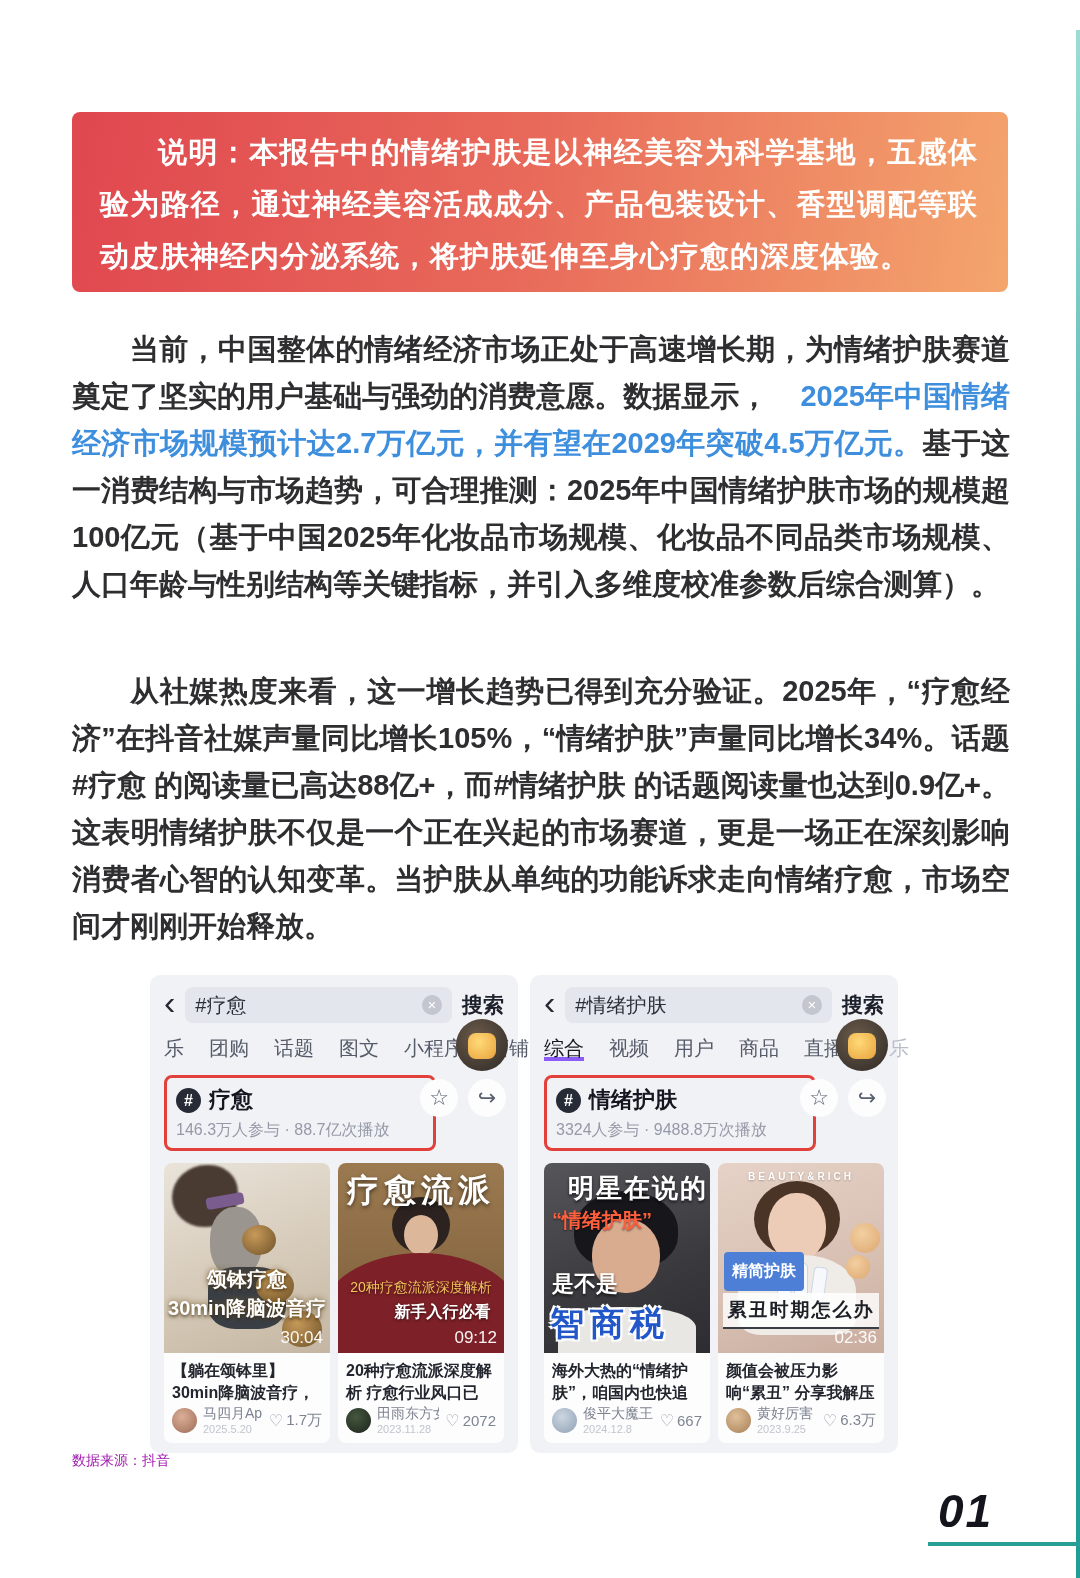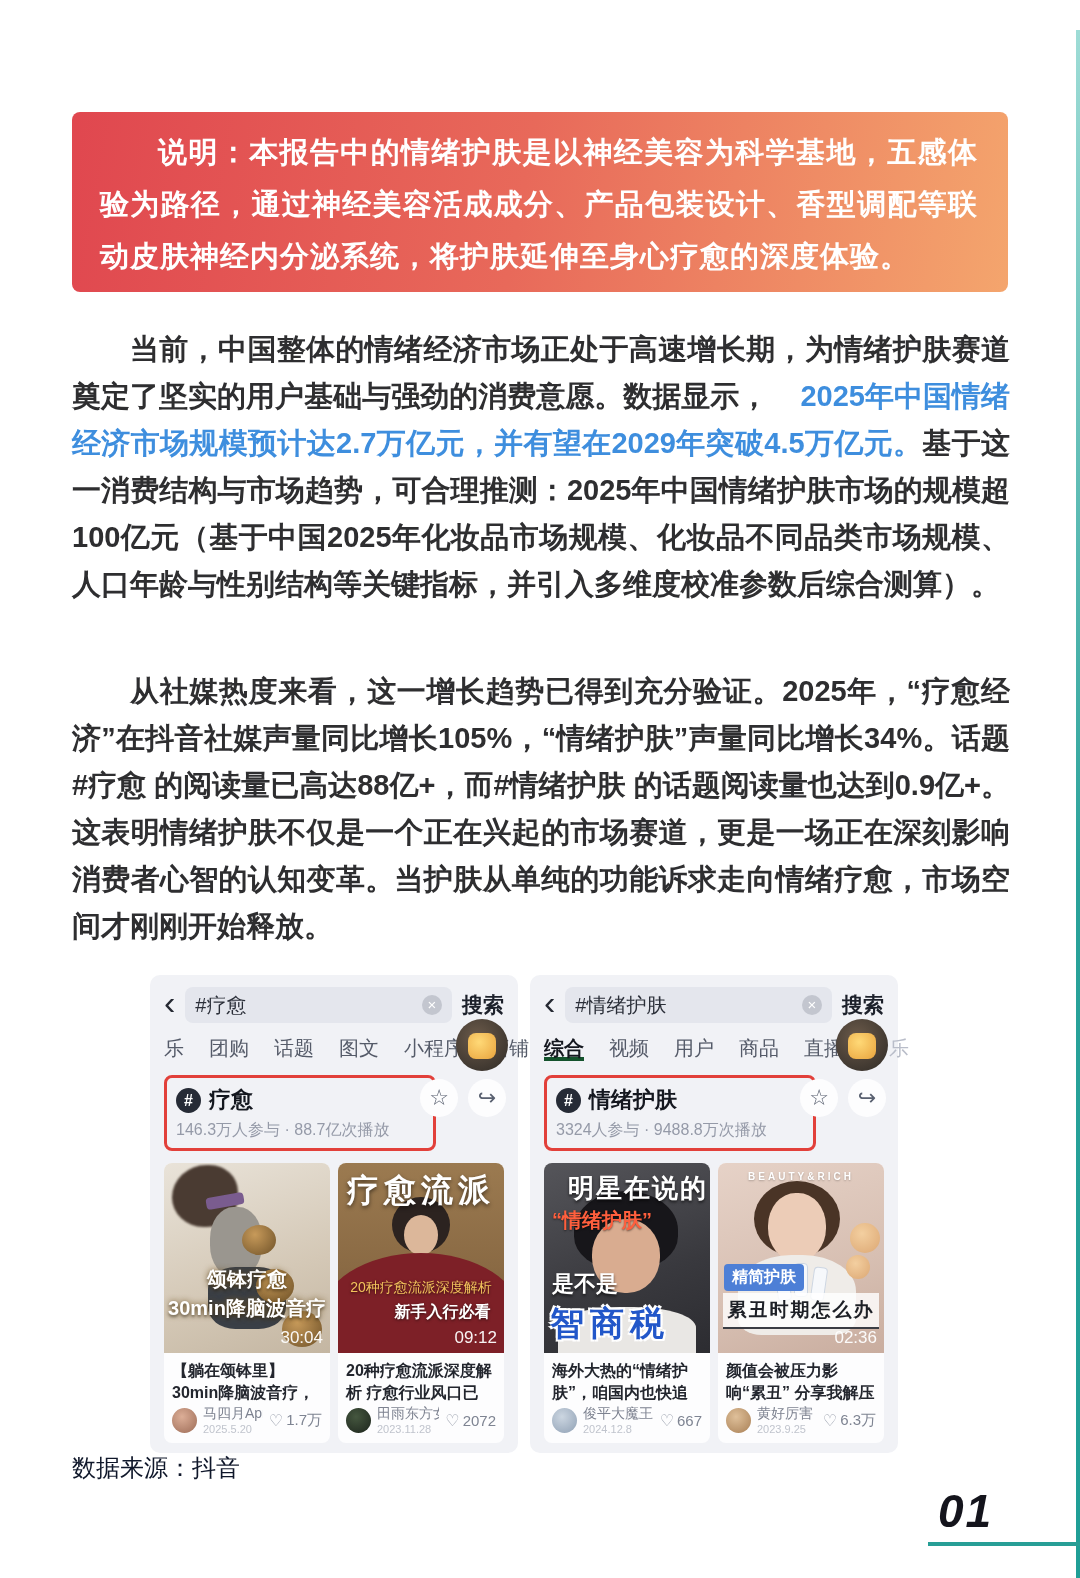--- a/index.html
+++ b/index.html
@@ -31,21 +31,21 @@
   .searchrow { display: flex; align-items: center; gap: 10px; height: 36px; }
   .back { font-size: 34px; color: #262a33; line-height: 30px; font-weight: 400; padding-bottom: 6px; }
   .searchbox { flex: 1; height: 36px; background: #e4e6ed; border-radius: 8px;
     display: flex; align-items: center; padding: 0 10px; gap: 8px; }
   .query { flex: 1; font-size: 20px; color: #2a2e38; white-space: nowrap; overflow: hidden; }
   .clear { width: 20px; height: 20px; border-radius: 50%; background: #c3c6cf; color: #fff;
     font-size: 15px; line-height: 19px; text-align: center; flex: none; }
   .searchbtn { font-size: 21px; color: #1d212b; font-weight: 600; flex: none; }
   .tabs { display: flex; gap: 25px; margin-top: 12px; font-size: 20px; color: #555b69; height: 26px; }
   .tab { padding-bottom: 4px; white-space: nowrap; }
-  .tab.active { color: #14171f; font-weight: 700; border-bottom: 4px solid #14532d; }
+  .tab.active { color: #14171f; font-weight: 400; border-bottom: 4px solid #8b5cf6; }
   .tab.faded { color: #b9bdc9; }
   .avatar { position: absolute; top: 44px; right: 10px; width: 52px; height: 52px; border-radius: 50%;
     background: radial-gradient(circle at 40% 35%, #6b5a4a, #2e2a26); overflow: hidden; }
   .avatar::after { content: ""; position: absolute; left: 12px; top: 14px; width: 28px; height: 26px;
     border-radius: 8px; background: radial-gradient(circle at 40% 35%, #ffd977, #e8a33d); }
   .topicbox { margin-top: 14px; width: 272px; border: 3px solid #e2403a; border-radius: 8px; padding: 7px 9px; }
   .topicline { display: flex; align-items: center; gap: 8px; }
   .hashicon { width: 25px; height: 25px; border-radius: 50%; background: #262b36; color: #fff;
     font-size: 16px; font-weight: 700; text-align: center; line-height: 25px; flex: none; }
   .topicname { font-size: 22px; font-weight: 700; color: #14171f; }
@@ -132,33 +132,33 @@
     border-radius: 45% 45% 20% 20%; }
   .t4 .bottle { position: absolute; width: 14px; height: 34px; background: #f6f8fb; border: 1px solid #cdd6e2;
     border-radius: 4px; }
   .t4 .bo1 { left: 58px; top: 104px; transform: rotate(-8deg); }
   .t4 .bo2 { left: 76px; top: 100px; }
   .t4 .bo3 { left: 94px; top: 104px; transform: rotate(8deg); }
   .t4 .flower { position: absolute; border-radius: 50%; background: radial-gradient(circle at 40% 35%, #f3cfa0, #dca773); }
   .t4 .f1 { right: 4px; top 60px; top: 60px; width: 30px; height: 30px; }
   .t4 .f2 { right: 14px; top: 92px; width: 24px; height: 24px; }
   .t4 .badge { position: absolute; left: 6px; bottom: 62px; background: #4d7fd6; color: #fff;
-    font-weight: 700; font-size: 16px; padding: 3px 8px; border-radius: 4px; }
+    font-weight: 700; font-size: 16px; padding: 9px 8px; border-radius: 4px; }
   .t4 .band { position: absolute; left: 5px; right: 5px; bottom: 24px; background: rgba(255,255,255,.82);
     color: #1d2026; font-weight: 700; font-size: 19px; text-align: center; padding: 4px 0;
     border-bottom: 2px solid #3a3d44; letter-spacing: 2px; white-space: nowrap; }
 
   
   .ua1 { background: radial-gradient(circle at 40% 35%, #dcae97, #9c6b56); }
   .ua2 { background: radial-gradient(circle at 40% 35%, #45573f, #1c241c); }
   .ua3 { background: radial-gradient(circle at 40% 35%, #ccd6e1, #8fa0b4); }
   .ua4 { background: radial-gradient(circle at 40% 35%, #dfc09a, #a87f55); }
 
   
-  .source { position: absolute; left: 72px; top: 1452px; font-size: 24px; color: #0f172a; text-align: right; }
+  .source { position: absolute; left: 72px; top: 1452px; font-size: 14px; color: #a21caf; text-align: right; }
   .pagenum { position: absolute; left: 938px; top: 1484px; font-size: 46px; font-style: italic;
     font-weight: 700; color: #14141c; letter-spacing: 2px; }
   .pageline { position: absolute; top: 1542px; right: 0; width: 152px; height: 4px; background: #279e96; }
 </style>
 </head>
 <body>
 
 <div class="page">
   <div class="edge-accent"></div>
 

